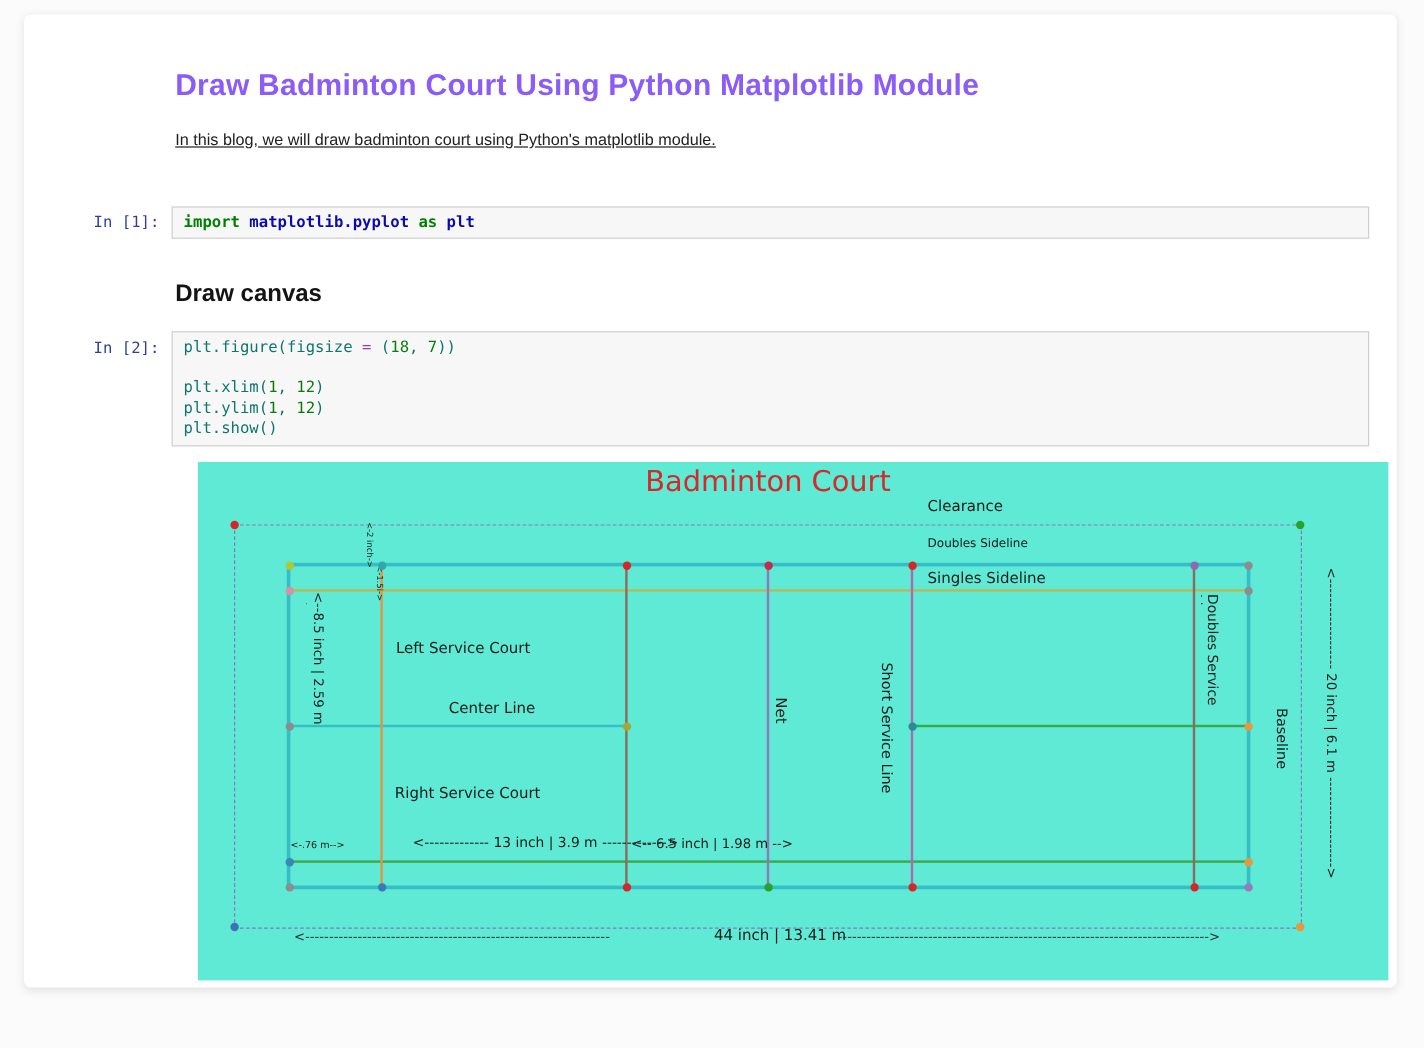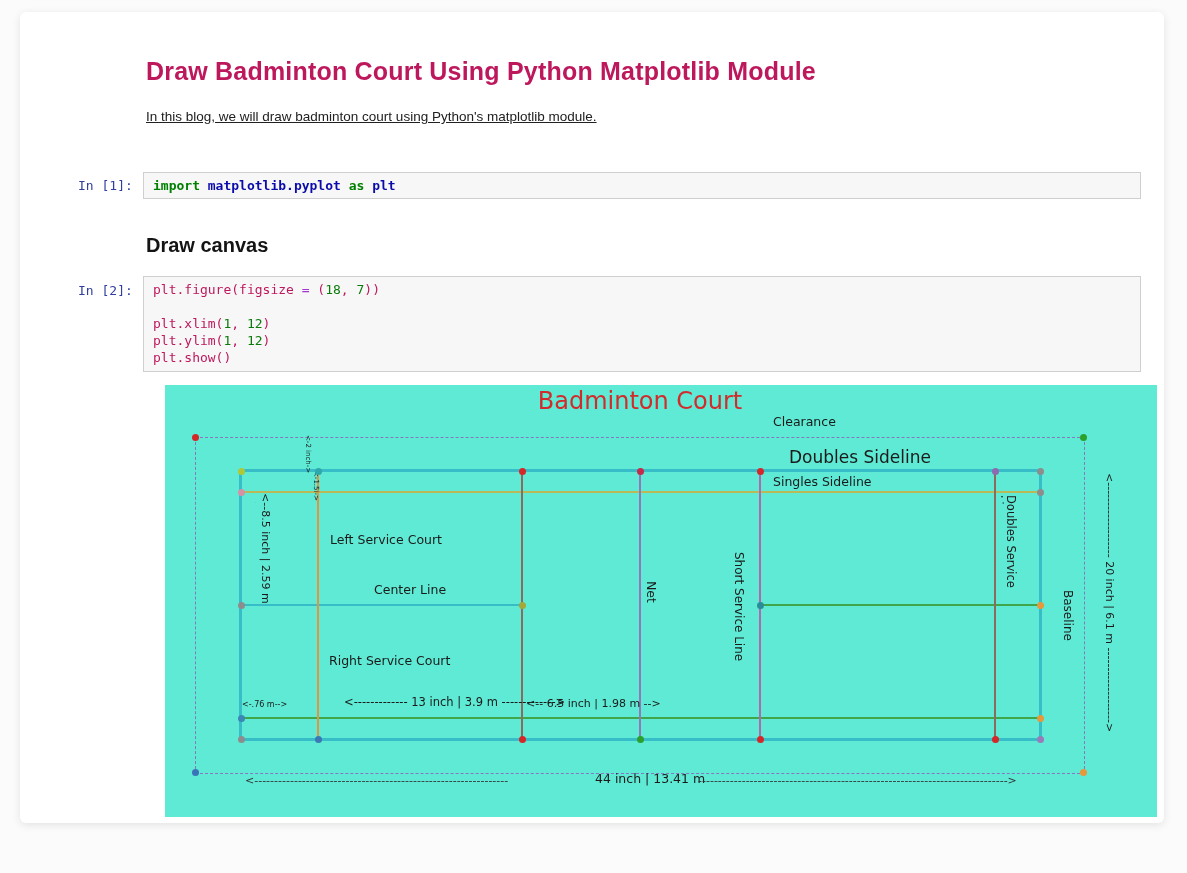--- a/index.html
+++ b/index.html
@@ -2,37 +2,37 @@
 <html><head>
 <meta charset="utf-8">
 <style>
   * { margin:0; padding:0; box-sizing:border-box; }
   html,body { width:1187px; height:873px; }
   body { background:#fbfbfb; font-family:"Liberation Sans", sans-serif; color:#1f1f1f; position:relative; overflow:hidden; }
 
   .card { position:absolute; left:20px; top:12px; width:1144px; height:811px;
           background:#ffffff; border-radius:6px; box-shadow:0 2px 8px rgba(0,0,0,.10); }
 
-  .page-title { position:absolute; left:126px; top:45px; font-size:25px; font-weight:bold; color:#be185d; letter-spacing:.2px; }
+  .page-title { position:absolute; left:126px; top:45px; font-size:25px; font-weight:bold; color:#8b5cf6; letter-spacing:.2px; }
   .intro { position:absolute; left:126px; top:97px; font-size:13.5px; color:#212121;text-decoration:underline; }
   .section-heading { position:absolute; left:126px; top:222px; font-size:20px; font-weight:bold; color:#141414; }
 
   .prompt { position:absolute; font-family:"DejaVu Sans Mono","Liberation Mono",monospace; font-size:13px; color:#303F9F; }
   .prompt-1 { left:58px; top:166px; }
   .prompt-2 { left:58px; top:271px; }
 
   .code-box { position:absolute; left:123px; width:998px; background:#f7f7f7; border:1px solid #cfcfcf; padding:4px 9px; }
   .code-box-1 { top:160px; height:27px; }
   .code-box-2 { top:264px; height:96px; }
   .code-line { font-family:"DejaVu Sans Mono","Liberation Mono",monospace; font-size:13px; line-height:17px; white-space:pre; color:#1f1f1f; }
   .tok-kw { color:#008000; font-weight:bold; }
   .tok-nn { color:#0b0bab; font-weight:bold; }
   .tok-op { color:#a335d0; }
   .tok-num { color:#0a7a0a; }
-  .tok-pl { color:#be185d; }
+  .tok-pl { color:#0f766e; }
 
   .figure { position:absolute; left:145px; top:373px; width:992px; height:432px; background:#5eead4; font-family:"DejaVu Sans",sans-serif; }
   .fig-title { position:absolute; left:475px; top:2px; transform:translateX(-50%); font-size:24px; color:#d22b2b; white-space:nowrap; }
   .fig-rect { position:absolute; }
   .fig-line { position:absolute; }
   .fig-dot { position:absolute; width:7px; height:7px; border-radius:50%; }
   .fig-label { position:absolute; color:#1a1a1a; white-space:nowrap; line-height:1.15; }
   .fig-label.vertical { writing-mode:vertical-rl; text-orientation:mixed; white-space:normal; overflow:hidden; width:16px; }
   .fig-label.arrow { overflow:hidden; }
 </style>
@@ -67,21 +67,21 @@
       <div class="fig-line" style="left: 75px; top: 106px; width: 800px; height: 2px; background: rgb(185, 186, 87);"></div>
       <div class="fig-line" style="left: 75px; top: 332px; width: 800px; height: 2px; background: rgb(63, 166, 74);"></div>
       <div class="fig-line" style="left: 75px; top: 219px; width: 282px; height: 2px; background: rgb(54, 189, 200);"></div>
       <div class="fig-line" style="left: 595px; top: 219px; width: 280px; height: 2px; background: rgb(63, 166, 74);"></div>
       <div class="fig-line" style="left: 152px; top: 85px; width: 2px; height: 270px; background: rgb(227, 148, 64);"></div>
       <div class="fig-line" style="left: 356px; top: 85px; width: 2px; height: 270px; background: rgb(141, 106, 94);"></div>
       <div class="fig-line" style="left: 474px; top: 85px; width: 2px; height: 270px; background: rgb(146, 119, 187);"></div>
       <div class="fig-line" style="left: 594px; top: 85px; width: 2px; height: 270px; background: rgb(176, 105, 175);"></div>
       <div class="fig-line" style="left: 829px; top: 85px; width: 2px; height: 270px; background: rgb(141, 106, 94);"></div>
       <div class="fig-label" style="left: 608px; top: 30px; font-size: 12.5px;">Clearance</div>
-      <div class="fig-label" style="left: 624px; top: 63px; font-size: 17px;">Doubles Sideline</div>
+      <div class="fig-label" style="left: 608px; top: 63px; font-size: 10px;">Doubles Sideline</div>
       <div class="fig-label" style="left: 608px; top: 90px; font-size: 12.5px;">Singles Sideline</div>
       <div class="fig-label" style="left: 165px; top: 148px; font-size: 12.5px;">Left Service Court</div>
       <div class="fig-label" style="left: 209px; top: 198px; font-size: 12.5px;">Center Line</div>
       <div class="fig-label" style="left: 164px; top: 269px; font-size: 12.5px;">Right Service Court</div>
       <div class="fig-label" style="left: 77px; top: 315px; font-size: 8px;">&lt;-.76 m--&gt;</div>
       <div class="fig-label" style="left: 152px; top: 311px; font-size: 11.5px; padding-left: 27px;">&lt;------------- 13 inch | 3.9 m -------------&gt;</div>
       <div class="fig-label" style="left: 361px; top: 313px; font-size: 11px;">&lt;-- 6.5 inch | 1.98 m --&gt;</div>
       <div class="fig-label arrow" style="left: 80px; top: 390px; font-size: 11px; color: rgb(51, 51, 51); width: 290px;">&lt;----------------------------------------------------------------</div>
       <div class="fig-label" style="left: 430px; top: 387px; font-size: 12.5px;">44 inch | 13.41 m</div>
       <div class="fig-label arrow" style="left: 533px; top: 390px; font-size: 11px; color: rgb(51, 51, 51); width: 350px;">------------------------------------------------------------------------------&gt;</div>

